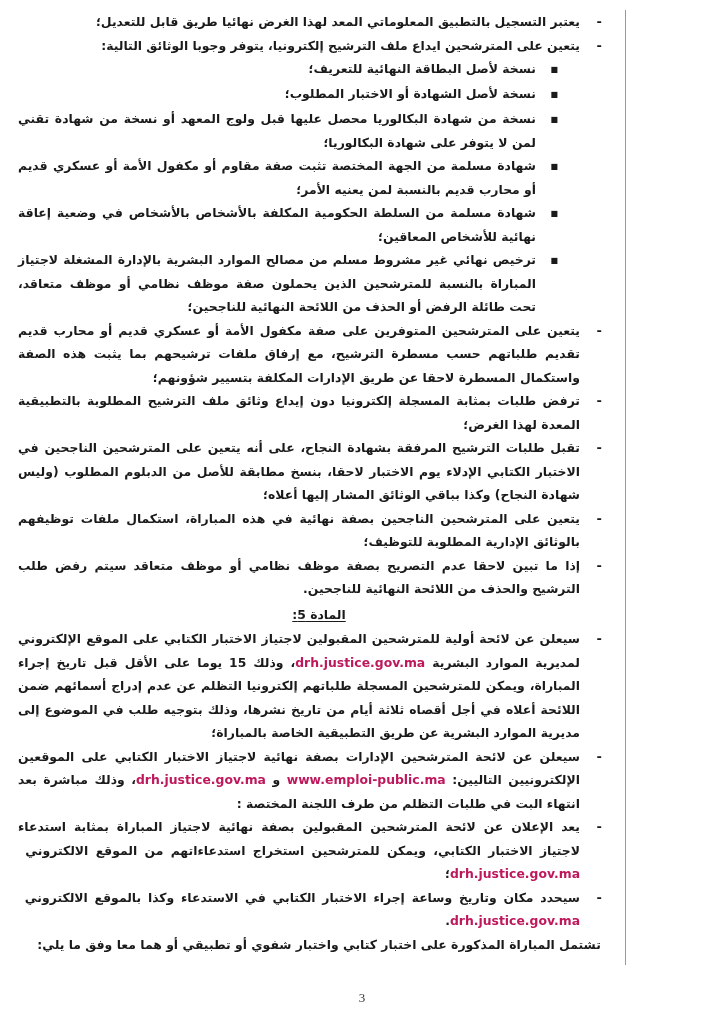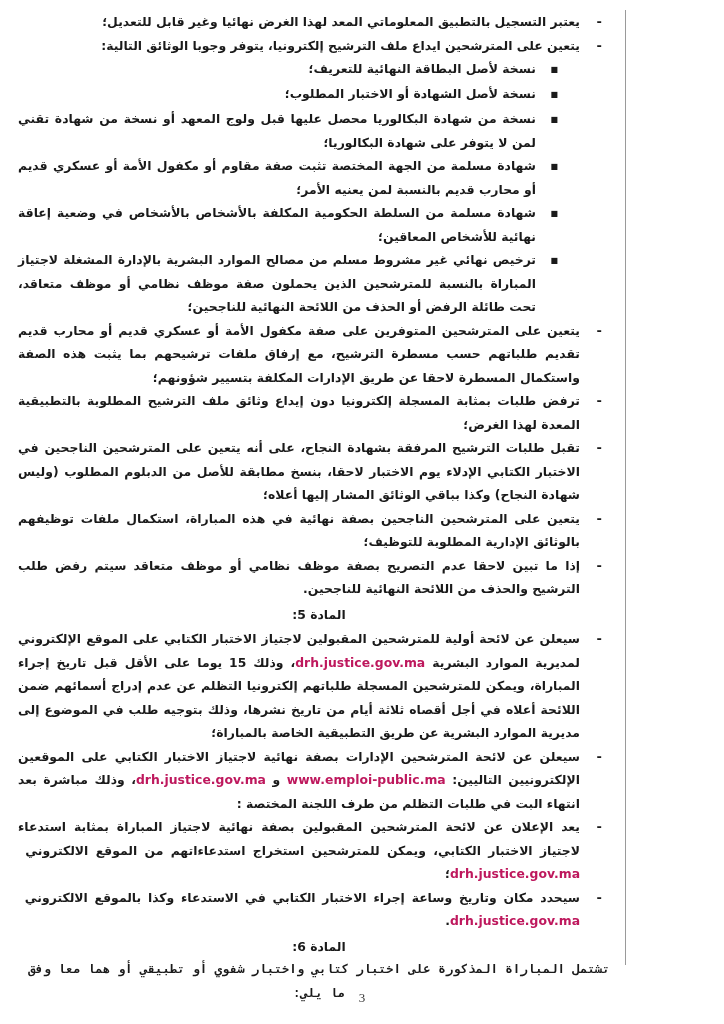--- a/index.html
+++ b/index.html
@@ -71,30 +71,31 @@
   }
   
   .lvl1 { margin-right: 18px; }
   .lvl2 { margin-right: 62px; }
 
   
   .para {
     text-align: justify;
     text-align-last: right;
   }
-  .para.center  { text-align: center; text-align-last: center; font-family: Liberation Mono, monospace; }
+  .para.center  { text-align: center; text-align-last: center; }
 
   
   .heading {
     text-align: center;
     text-align-last: center;
     font-weight: bold;
     margin: 2px 0 1px 0;
   }
   .heading span.u {
+    text-decoration: underline;
     text-underline-offset: 2px;
   }
 
   a.lnk, .lnk {
     color: #be185d;
     text-underline-offset: 1px;
     direction: ltr;
     unicode-bidi: embed;
     display: inline-block;
     font-weight: bold;
@@ -117,21 +118,21 @@
 <body>
 
 <div class="page">
 
   <div class="scan-edge"></div>
 
   <div class="content">
 
     <div class="row lvl1">
       <div class="marker dash">-</div>
-      <div class="txt">يعتبر التسجيل بالتطبيق المعلوماتي المعد لهذا الغرض نهائيا وغير قابل للتعديل؛</div>
+      <div class="txt">يعتبر التسجيل بالتطبيق المعلوماتي المعد لهذا الغرض نهائيا طريق قابل للتعديل؛</div>
     </div>
 
     <div class="row lvl1">
       <div class="marker dash">-</div>
       <div class="txt">يتعين على المترشحين ايداع ملف الترشيح إلكترونيا، يتوفر وجوبا الوثائق التالية:</div>
     </div>
 
     <div class="row lvl2">
       <div class="marker square">■</div>
       <div class="txt">نسخة لأصل البطاقة النهائية للتعريف؛</div>
@@ -204,23 +205,20 @@
     <div class="row lvl1">
       <div class="marker dash">-</div>
       <div class="txt"><span>يعد الإعلان عن لائحة المترشحين المقبولين بصفة نهائية لاجتياز المباراة بمثابة استدعاء لاجتياز الاختبار الكتابي، ويمكن للمترشحين استخراج استدعاءاتهم من الموقع الالكتروني</span>&nbsp;<span class="lnk">drh.justice.gov.ma</span><span>؛</span></div>
     </div>
 
     <div class="row lvl1">
       <div class="marker dash">-</div>
       <div class="txt"><span>سيحدد مكان وتاريخ وساعة إجراء الاختبار الكتابي في الاستدعاء وكذا بالموقع الالكتروني</span>&nbsp;<span class="lnk">drh.justice.gov.ma</span><span>.</span></div>
     </div>
 
-    <div class="heading">
-      <span class="u">المادة 6:</span>
-    </div>
 
     <div class="para center">تشتمل المباراة المذكورة على اختبار كتابي واختبار شفوي أو تطبيقي أو هما معا وفق ما يلي:</div>
 
   </div>
 
   <div class="page-number">3</div>
 
 </div>
 
 </body></html>

